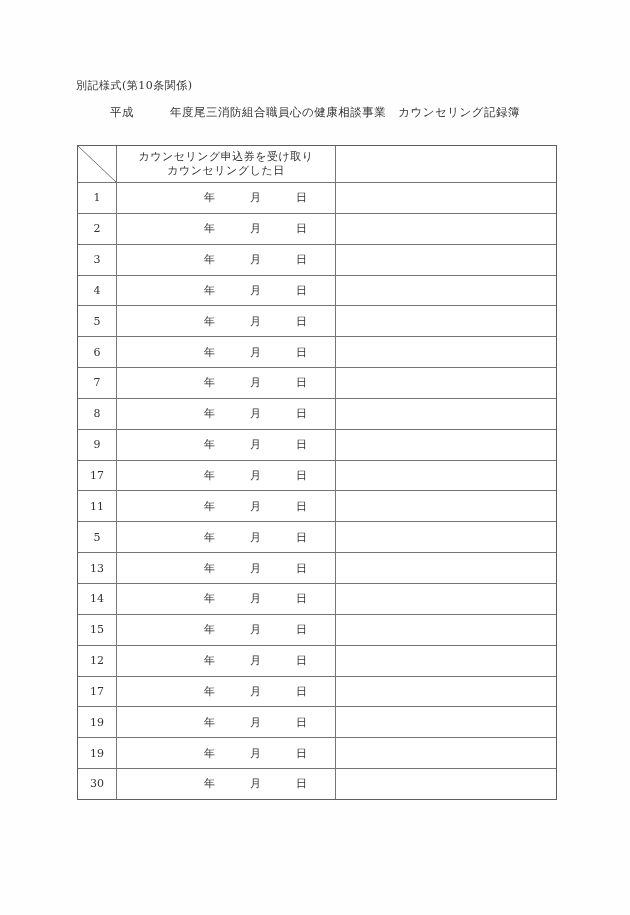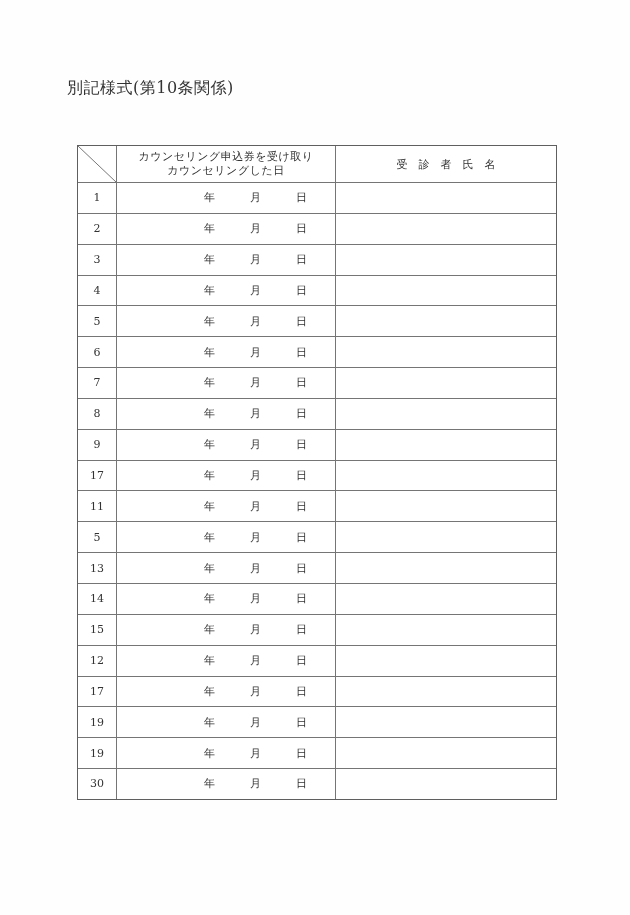--- a/index.html
+++ b/index.html
@@ -7,23 +7,23 @@
     position: relative;
     width: 630px;
     height: 915px;
     background: var(--bg, #fefefe);
     font-family: "DejaVu Serif", "Liberation Serif", serif;
     color: var(--text, #333333);
     overflow: hidden;
   }
   .form-label {
     position: absolute;
-    left: 67px;
+    left: 76px;
     top: 78px;
-    font-size: 16px;
+    font-size: 11px;
     letter-spacing: 0.5px;
     white-space: pre;
   }
   .doc-title {
     position: absolute;
     left: 0;
     top: 105px;
     width: 100%;
     text-align: center;
     font-size: 11.5px;
@@ -87,34 +87,34 @@
     font-size: 11px;
   }
 </style>
 </head>
 <body>
 
 <div class="page" style="--bg: #fefefe; --text: #333333; --border: #757575; --border-outer: #5f5f5f;">
 
   <div class="form-label">別記様式(第10条関係)</div>
 
+  <div class="doc-title">平成　　　年度尾三消防組合職員心の健康相談事業　カウンセリング記録簿</div>
 
   <div class="record-table">
 
     <div class="header-row">
       <div class="cell corner-cell">
         <svg viewBox="0 0 39 36" preserveAspectRatio="none">
           <line x1="0" y1="0" x2="39" y2="36" stroke="#757575" stroke-width="1"></line>
         </svg>
       </div>
       <div class="cell date-header">
         <div>カウンセリング申込券を受け取り</div>
         <div>カウンセリングした日</div>
       </div>
-      <div class="cell name-header">受　診　者　氏　名</div>
     </div>
 
     <div>
       <div class="row">
         <div class="cell num-cell">
           <span>1</span>
         </div>
         <div class="cell date-cell">
           <span>年</span>
           <span>月</span>

